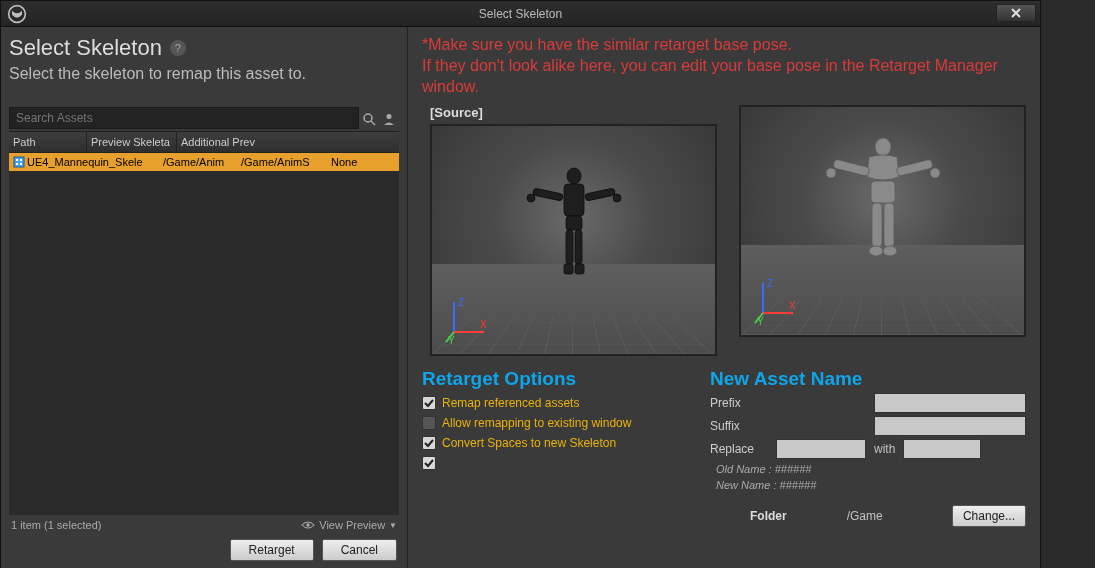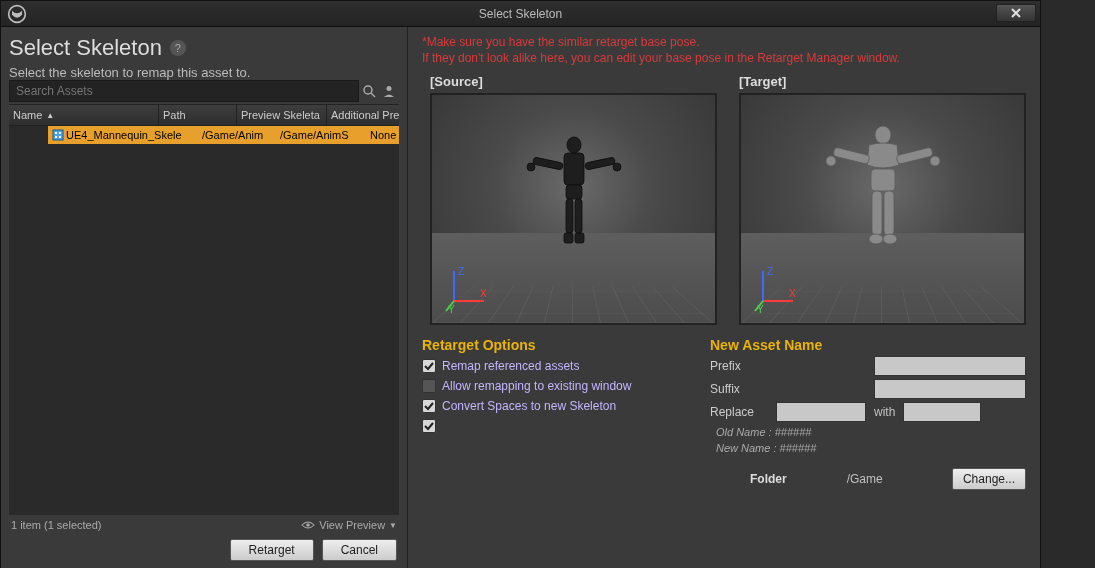--- a/index.html
+++ b/index.html
@@ -8,59 +8,59 @@
     .titlebar { height: 26px; background: linear-gradient(#2e2e2e, #242424); display: flex; align-items: center; position: relative; border-bottom: 1px solid #111; }
     .titlebar .logo { margin-left: 6px; width: 20px; height: 20px; display: flex; align-items: center; justify-content: center; }
     .titlebar .title { position: absolute; left: 50%; transform: translateX(-50%); color: #bbb; font-size: 12px; }
     .titlebar .close { position: absolute; right: 4px; top: 3px; width: 40px; height: 18px; background: linear-gradient(#555, #333); border: 1px solid #222; border-radius: 2px; display: flex; align-items: center; justify-content: center; cursor: pointer; }
     .titlebar .close svg { width: 12px; height: 12px; }
     .content { display: flex; height: calc(568px - 26px); }
     .left-panel { width: 407px; background: #3a3a3a; border-right: 1px solid #222; display: flex; flex-direction: column; padding: 8px 8px 8px 8px; }
     .right-panel { flex: 1; background: #3a3a3a; padding: 8px 14px 8px 14px; display: flex; flex-direction: column; }
     .heading { font-size: 22px; color: #ddd; display: flex; align-items: center; gap: 8px; margin-bottom: 4px; }
     .help-icon { width: 16px; height: 16px; border-radius: 50%; background: #555; color: #aaa; font-size: 11px; display: inline-flex; align-items: center; justify-content: center; cursor: pointer; }
-    .subheading { font-size: 13px; color: #bbb; margin-bottom: 0; }
-    .search-row { display: flex; align-items: center; margin-bottom: 2px; }
+    .subheading { font-size: 16px; color: #bbb; margin-bottom: 24px; }
+    .search-row { display: flex; align-items: flex-end; margin-bottom: 2px; }
     .search-input { flex: 1; height: 22px; background: #232323; border: 1px solid #1a1a1a; color: #aaa; padding: 2px 6px; font-size: 12px; }
     .search-icon, .user-icon { width: 20px; height: 20px; background: #3a3a3a; display: flex; align-items: center; justify-content: center; cursor: pointer; }
     .table-header { display: flex; height: 22px; background: linear-gradient(#3e3e3e, #2e2e2e); font-size: 11px; color: #ccc; border-top: 1px solid #222; border-bottom: 1px solid #222; align-items: center; }
     .th { padding: 0 4px; border-right: 1px solid #222; height: 100%; display: flex; align-items: center; overflow: hidden; white-space: nowrap; }
     .th-name { width: 150px; }
     .th-path { width: 78px; }
     .th-prev { width: 90px; }
     .th-add { flex: 1; border-right: none; }
     .sort-arrow { margin-left: 4px; font-size: 8px; }
-    .table-body { flex: 1; background: #2a2a2a; overflow: hidden; padding-left: 39px; }
+    .table-body { flex: 1; background: #2a2a2a; overflow: hidden; }
     .row { display: flex; height: 18px; align-items: center; font-size: 11px; cursor: pointer; }
     .row.selected { background: #e8a02c; color: #000; }
     .td { padding: 0 4px; overflow: hidden; white-space: nowrap; text-overflow: clip; }
     .td-name { width: 150px; display: flex; align-items: center; gap: 2px; }
     .td-path { width: 78px; }
     .td-prev { width: 90px; }
     .td-add { flex: 1; }
     .skel-icon { display: inline-block; width: 12px; height: 12px; }
     .status-row { display: flex; justify-content: space-between; align-items: center; padding: 4px 2px; font-size: 11px; color: #aaa; }
     .view-options { display: flex; align-items: center; gap: 4px; cursor: pointer; }
     .eye-icon { width: 14px; height: 10px; }
     .button-row { display: flex; justify-content: flex-end; gap: 8px; padding: 4px 2px 0 2px; }
     .btn { height: 22px; padding: 0 18px; background: linear-gradient(#eee, #ccc); border: 1px solid #555; border-radius: 2px; color: #222; font-size: 12px; cursor: pointer; }
-    .warning { color: #d93a3a; font-size: 12px; line-height: 1.3; margin-bottom: 8px; }
+    .warning { color: #d93a3a; font-size: 16px; line-height: 1.3; margin-bottom: 8px; }
     .preview-row { display: flex; gap: 14px; }
     .preview-col { flex: 1; display: flex; flex-direction: column; padding-left: 8px; }
     .preview-label { font-size: 13px; color: #ddd; font-weight: bold; margin-bottom: 4px; }
     .viewport { height: 232px; background: radial-gradient(ellipse at center 40%, #6a6a6a 0%, #4a4a4a 40%, #333 100%); border: 2px solid #222; position: relative; overflow: hidden; }
     .floor { position: absolute; bottom: 0; left: 0; right: 0; height: 90px; background: linear-gradient(#5e5e5e, #4c4c4c); }
     .floor::before { content: ""; position: absolute; inset: 0; background-image: repeating-linear-gradient(90deg, rgba(120,120,120,0.3) 0 1px, transparent 1px 28px), repeating-linear-gradient(0deg, rgba(120,120,120,0.3) 0 1px, transparent 1px 18px); transform: perspective(180px) rotateX(55deg); transform-origin: bottom; }
     .axis { position: absolute; bottom: 10px; left: 10px; pointer-events: none; }
     .mannequin { position: absolute; left: 50%; top: 44%; transform: translate(-50%, -50%); }
     .mannequin svg { display: block; }
     .options-row { display: flex; gap: 14px; margin-top: 12px; }
     .options-col { flex: 1; }
-    .section-title { font-size: 14px; color: #eab308; font-weight: bold; }
-    .checkbox-row { display: flex; align-items: center; gap: 6px; margin: 6px 0; font-size: 12px; color: #c4b5fd; cursor: pointer; }
+    .section-title { font-size: 19px; color: #0ea5e9; font-weight: bold; }
+    .checkbox-row { display: flex; align-items: center; gap: 6px; margin: 6px 0; font-size: 12px; color: #eab308; cursor: pointer; }
     .chk { width: 14px; height: 14px; background: #555; border: 1px solid #333; border-radius: 2px; display: inline-flex; align-items: center; justify-content: center; }
     .chk.checked { background: #d8d8d8; }
     .chk.checked svg { display: block; }
     .chk svg { display: none; width: 10px; height: 10px; }
     .form-row { display: flex; align-items: center; margin: 3px 0; gap: 16px; font-size: 12px; }
     .form-label { width: 58px; color: #ccc; }
     .text-input { height: 20px; background: #c8c8c8; border: 1px solid #333; padding: 0 4px; color: #222; font-size: 11px; }
     .replace-row { display: flex; align-items: center; gap: 8px; margin: 3px 0; font-size: 12px; }
     .oldnew { font-style: italic; color: #aaa; font-size: 11px; margin-top: 4px; padding-left: 6px; }
     .folder-row { display: flex; align-items: center; margin-top: 14px; font-size: 12px; }
@@ -104,24 +104,20 @@
         </div>
         <div class="user-icon">
           <svg width="14" height="14" viewBox="0 0 14 14">
               <circle cx="7" cy="4.5" r="2.5" fill="#aaa"></circle>
               <path d="M2 13 Q7 8 12 13 Z" fill="#aaa"></path>
             </svg>
         </div>
       </div>
 
       <div class="table-header">
-        <div class="th th-name">
-            <span>Name</span>
-            <span class="sort-arrow">▲</span>
-          </div>
         <div class="th th-path">Path</div>
         <div class="th th-prev">Preview Skeleta</div>
         <div class="th th-add">Additional Prev</div>
       </div>
 
       <div class="table-body">
         <div class="row selected">
           <div class="td td-name">
             <span class="skel-icon">
               <svg viewBox="0 0 12 12">
@@ -190,21 +186,20 @@
               <line x1="12" y1="38" x2="12" y2="8" stroke="#3a6aff" stroke-width="2"></line>
                 <text x="16" y="12" fill="#3a6aff" font-size="10">Z</text>
               <line x1="12" y1="38" x2="42" y2="38" stroke="#ff3a3a" stroke-width="2"></line>
                 <text x="38" y="34" fill="#ff3a3a" font-size="10">X</text>
               <line x1="12" y1="38" x2="4" y2="48" stroke="#4ad24a" stroke-width="2"></line>
                 <text x="6" y="50" fill="#4ad24a" font-size="10">Y</text>
             </svg>
           </div>
         </div>
         <div class="preview-col">
-          <div class="preview-label">[Target]</div>
           <div class="viewport">
             <div class="floor"></div>
             <div class="mannequin">
               <svg width="140" height="150" viewBox="0 0 140 150">
                 <g fill="#8a8a8a" stroke="#5a5a5a" stroke-width="0.8">
                   <ellipse cx="70" cy="14" rx="8" ry="9"></ellipse>
                   <path d="M56 24 Q70 20 84 24 L86 44 Q70 50 54 44 Z"></path>
                   <rect x="58" y="48" width="24" height="22" rx="4"></rect>
                   <rect x="59" y="70" width="10" height="44" rx="4"></rect>
                   <rect x="71" y="70" width="10" height="44" rx="4"></rect>

